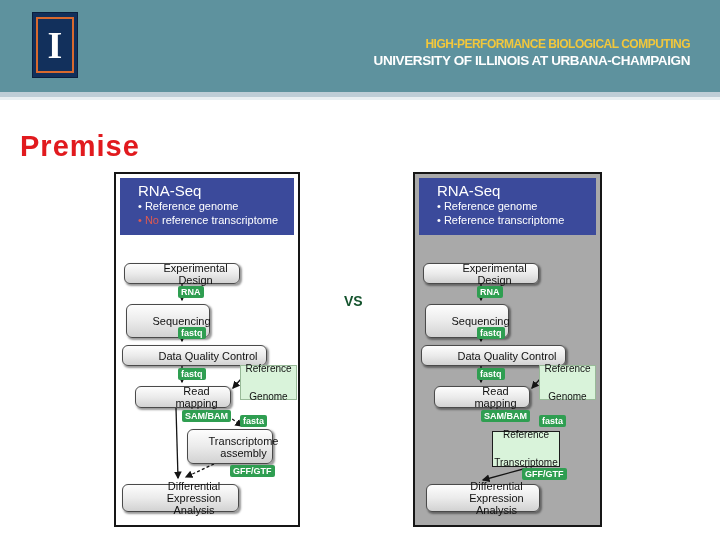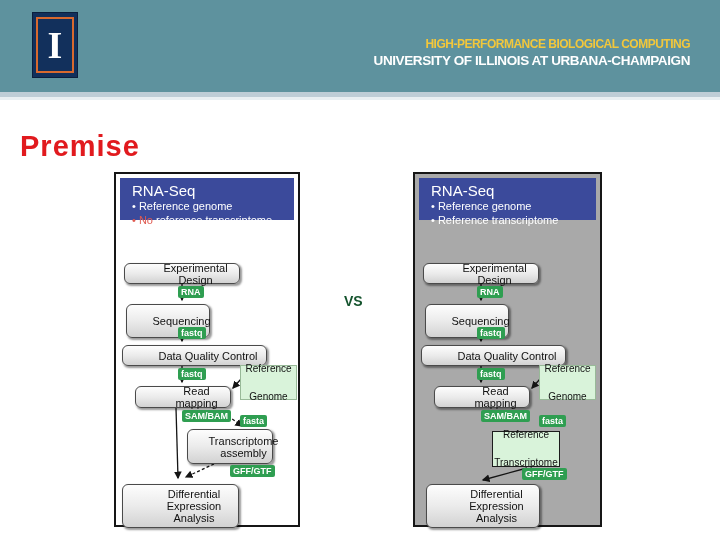--- a/index.html
+++ b/index.html
@@ -23,36 +23,36 @@
                color:#e11a1e;letter-spacing:1px;margin-top:14px;}
   .vs{position:absolute;left:344px;top:293px;font-size:14px;font-weight:bold;color:#14532d;}
   
   .panel{position:absolute;top:172px;height:355px;border:2px solid #161616;box-sizing:border-box;}
   .panel-left{left:114px;width:186px;background:#ffffff;}
   .panel-right{left:413px;width:189px;background:#a9a9a9;}
   .arrows{position:absolute;left:0;top:0;z-index:1;}
   .a{stroke:#141414;stroke-width:1.3;fill:none;}
   .dash{stroke-dasharray:3 2.2;}
   
-  .infobox{position:absolute;left:4px;top:4px;right:4px;height:42px;background:#3b4a9b;
-           color:#fff;padding:4px 12px;box-sizing:border-box;z-index:2;}
+  .infobox{position:absolute;left:4px;top:4px;right:4px;height:57px;background:#3b4a9b;
+           color:#fff;padding:4px 18px;box-sizing:border-box;z-index:2;}
   .info-title{font-size:15px;line-height:18px;}
   .info-bullet{font-size:11px;line-height:13.5px;white-space:nowrap;}
   .redtxt{color:#e05a50;margin-right:3px;}
   
   .node{position:absolute;z-index:2;background:linear-gradient(#fdfdfd,#ebebeb 50%,#d2d2d2);
         border:1px solid #4a4a4a;border-radius:6px;display:flex;flex-direction:column;
         align-items:center;justify-content:center;font-size:11px;color:#111;text-align:center;
         line-height:12px;box-shadow:1.5px 1.5px 2px rgba(0,0,0,.4);box-sizing:border-box;padding-left:27px;}
   .n-exp{left:8px;top:89px;width:116px;height:21px;}
   .n-seq{left:10px;top:130px;width:84px;height:34px;}
   .n-dqc{left:6px;top:171px;width:145px;height:21px;}
   .n-read{left:19px;top:212px;width:96px;height:22px;}
   .n-asm{left:71px;top:255px;width:86px;height:35px;}
-  .n-diff{left:6px;top:310px;width:117px;height:44px;}
+  .n-diff{left:6px;top:310px;width:117px;height:28px;}
   .panel-right .n-diff{left:11px;width:114px;}
   
   .tag{position:absolute;z-index:3;background:#2f9e51;color:#fff;font-size:9px;font-weight:bold;
        padding:1px 3px;border-radius:2px;line-height:10px;}
   .t-rna{left:62px;top:112px;}
   .t-fastq1{left:62px;top:153px;}
   .t-fastq2{left:62px;top:194px;}
   .t-fasta{left:124px;top:241px;}
   .t-sambam{left:66px;top:236px;}
   .t-gff{left:114px;top:291px;}

